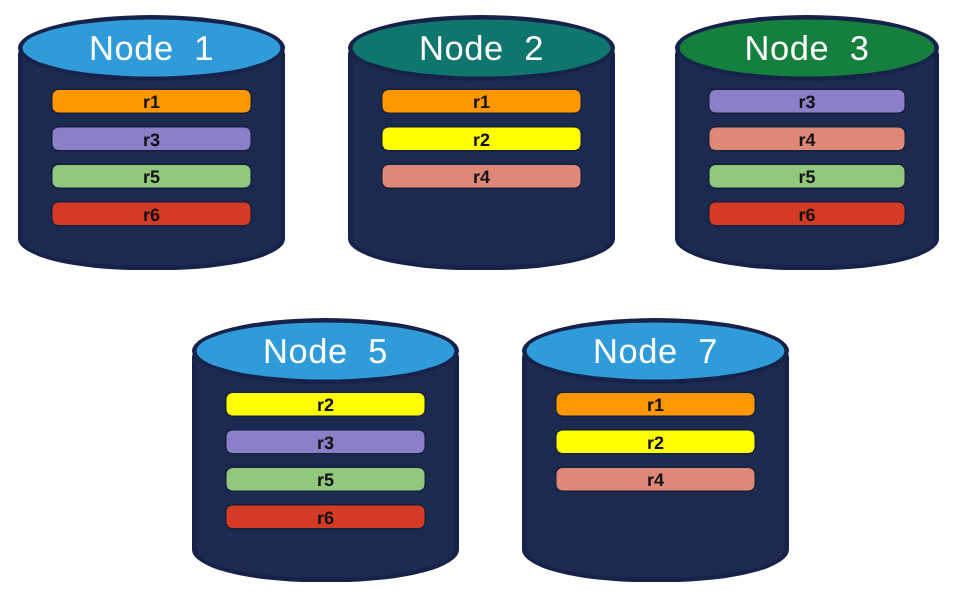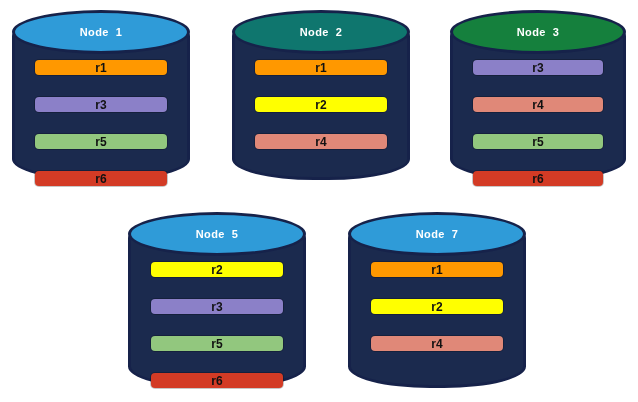--- a/index.html
+++ b/index.html
@@ -49,39 +49,39 @@
     border: 3px solid #16224a;
     border-radius: 50%;
     box-sizing: border-box;
     display: flex;
     align-items: center;
     justify-content: center;
   }
 
   .node-title {
     color: #ffffff;
-    font-size: 11px;
-    font-weight: bold;
+    font-size: 23px;
+    font-weight: normal;
     letter-spacing: 0.4px;
     white-space: pre;
     text-align: center;
     line-height: 1;
     user-select: none;
   }
 
   
   .records {
     position: absolute;
     left: 0;
     right: 0;
     top: 50px;
     display: flex;
     flex-direction: column;
     align-items: center;
-    gap: 22px;
+    gap: 10px;
   }
 
   .record {
     width: 74%;
     height: 15px;
     border-radius: 4px;
     display: flex;
     align-items: center;
     justify-content: center;
     box-sizing: border-box;

